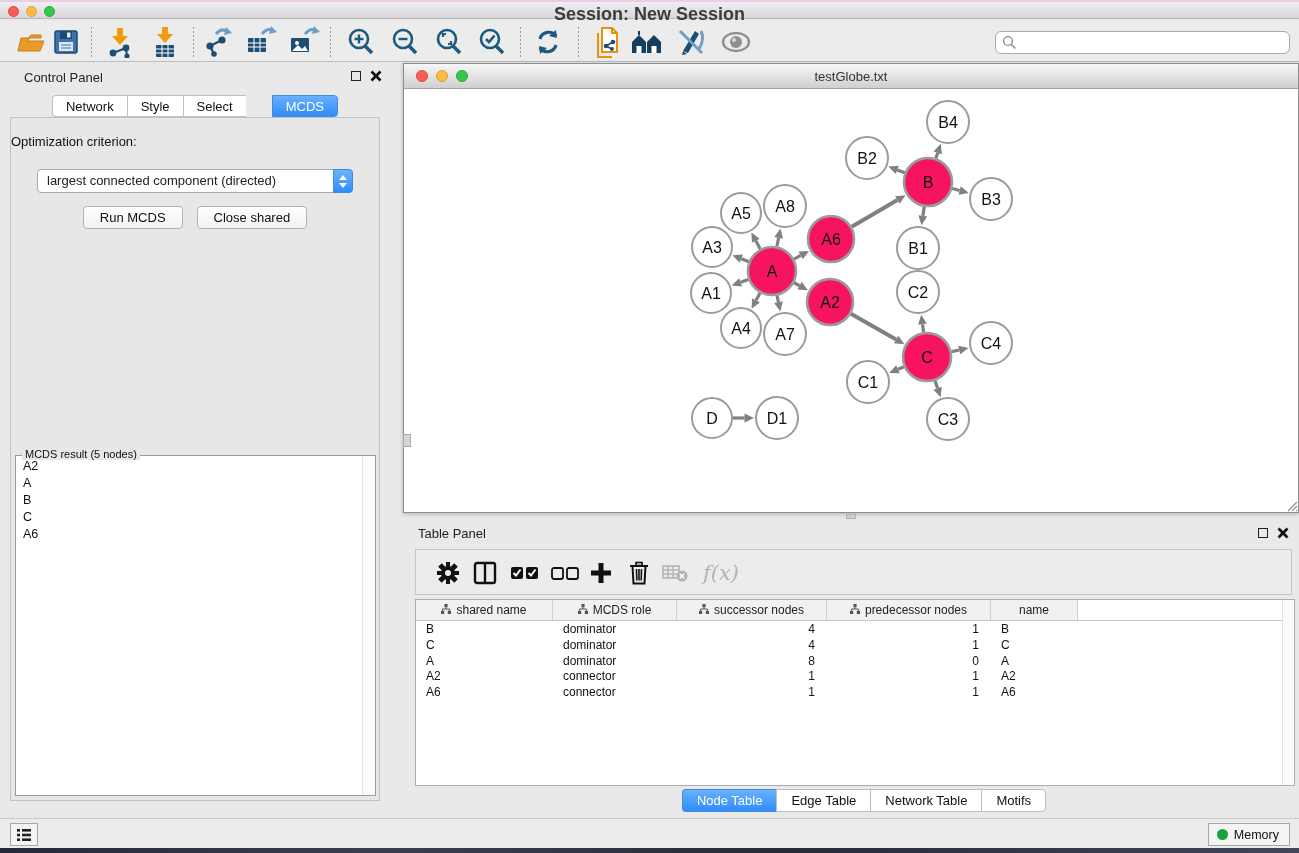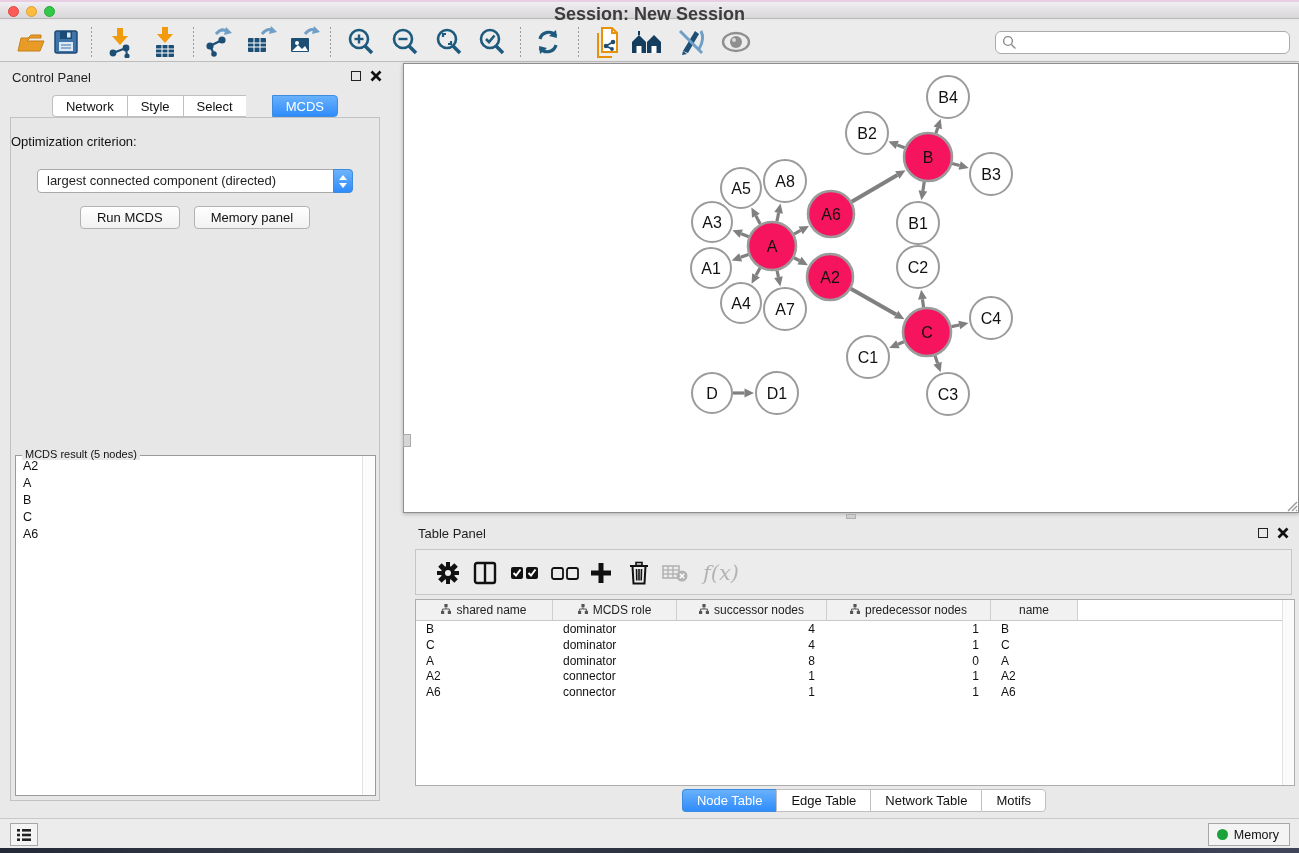--- a/index.html
+++ b/index.html
@@ -21,21 +21,21 @@
     background:#ececec; border-bottom:1px solid #bdbdbd; }
   .ticon { position:absolute; top:4px; width:34px; height:34px; display:flex; align-items:center; justify-content:center; cursor:default; }
   .tsep { position:absolute; top:6px; width:1px; height:30px;
     background-image:linear-gradient(#9a9a9a 40%, transparent 40%); background-size:1px 4px; }
   .search-wrap { position:absolute; left:995px; top:10px; width:295px; height:23px; }
   .search-wrap input { width:100%; height:100%; border:1px solid #ababab; border-radius:6px;
     background:#fff; padding:0 8px 0 26px; font-size:12px; outline:none; font-family:"Liberation Sans",sans-serif; }
   .search-glass { position:absolute; left:7px; top:4px; }
 
   
-  .control-panel { position:absolute; left:0; top:62px; width:390px; height:756px; background:#e9e9e9; }
+  .control-panel { position:absolute; left:0; top:62px; width:390px; height:756px; background:#e9e9e9;padding-left:12px; }
   .panel-head { position:relative; height:26px; }
   .panel-head .phead-title { position:absolute; left:12px; top:8px; font-size:13px; color:#222; }
   .phead-icons { position:absolute; right:8px; top:8px; display:flex; gap:9px; align-items:center; }
   .float-box { width:10px; height:10px; border:1.5px solid #222; background:transparent; }
   .seg-tabs { position:absolute; left:0; right:0; top:33px; display:flex; justify-content:center; z-index:2; }
   .seg-tab { height:22px; padding:3px 13px; font-size:13px; background:#fff; border:1px solid #bfbfbf;
     border-right:none; color:#111; cursor:default; }
   .seg-tab:first-child { border-radius:4px 0 0 4px; }
   .seg-tab:last-child { border-radius:0 4px 4px 0; border-right:1px solid #bfbfbf; }
   .seg-tab.active { background:linear-gradient(#68b1fc,#2f8cfb); color:#fff; border-color:#3d8ce0;margin-left:26px; }
@@ -292,37 +292,43 @@
       <div class="opt-label">Optimization criterion:</div>
       <div class="select-box">
         <span>largest connected component (directed)</span>
         <span class="select-step">
             <span class="up"></span>
             <span class="dn"></span>
           </span>
       </div>
       <div class="btn-row">
         <button class="mac-btn">Run MCDS</button>
-        <button class="mac-btn">Memory panel</button>
+        <button class="mac-btn">Close shared</button>
       </div>
       <div class="result-fieldset">
         <span class="result-legend">MCDS result (5 nodes)</span>
         <ul class="result-list" id="result-list">
             <li>A2</li>
             <li>A</li>
             <li>B</li>
             <li>C</li>
             <li>A6</li>
           </ul>
         <div class="result-scroll"></div>
       </div>
     </div>
   </div>
 
   <div class="net-window">
+    <div class="net-titlebar">
+      <span class="ntl red"></span>
+      <span class="ntl yellow"></span>
+      <span class="ntl green"></span>
+      <div class="net-title">testGlobe.txt</div>
+    </div>
     <div class="net-canvas">
       <svg id="graph-svg" width="894" height="423" viewBox="0 0 894 423">
           <line x1="344.7880827278685" y1="172.7152330911474" x2="337.2470157628856" y2="169.69880630515428" stroke="#808080" stroke-width="3.2"></line>
           <polygon points="328.4264871994757,166.1705948797903 338.8811347388437,165.61350886525915 335.61289678692754,173.7841037450494" fill="#808080"></polygon>
           <line x1="356.21556822031954" y1="159.95170828317853" x2="351.84838404239736" y2="151.78084756319504" stroke="#808080" stroke-width="3.2"></line>
           <polygon points="347.3702999661188,143.4024967108029 355.72888338455795,149.70678756997128 347.96788470023677,153.8549075564188" fill="#808080"></polygon>
           <line x1="372.9029033784546" y1="157.485483107727" x2="374.626225608009" y2="148.86887195995493" stroke="#808080" stroke-width="3.2"></line>
           <polygon points="376.48932889182174,139.55335554089118 378.94078058104907,149.73178295456293 370.31167063496895,148.00596096534693" fill="#808080"></polygon>
           <line x1="344.48273334008843" y1="190.48163715603368" x2="336.63175599148855" y2="193.31313718339754" stroke="#808080" stroke-width="3.2"></line>
           <polygon points="327.69519466072217,196.53615930269035 335.1389878520266,189.1740982512531 338.1245241309505,197.452176115542" fill="#808080"></polygon>

